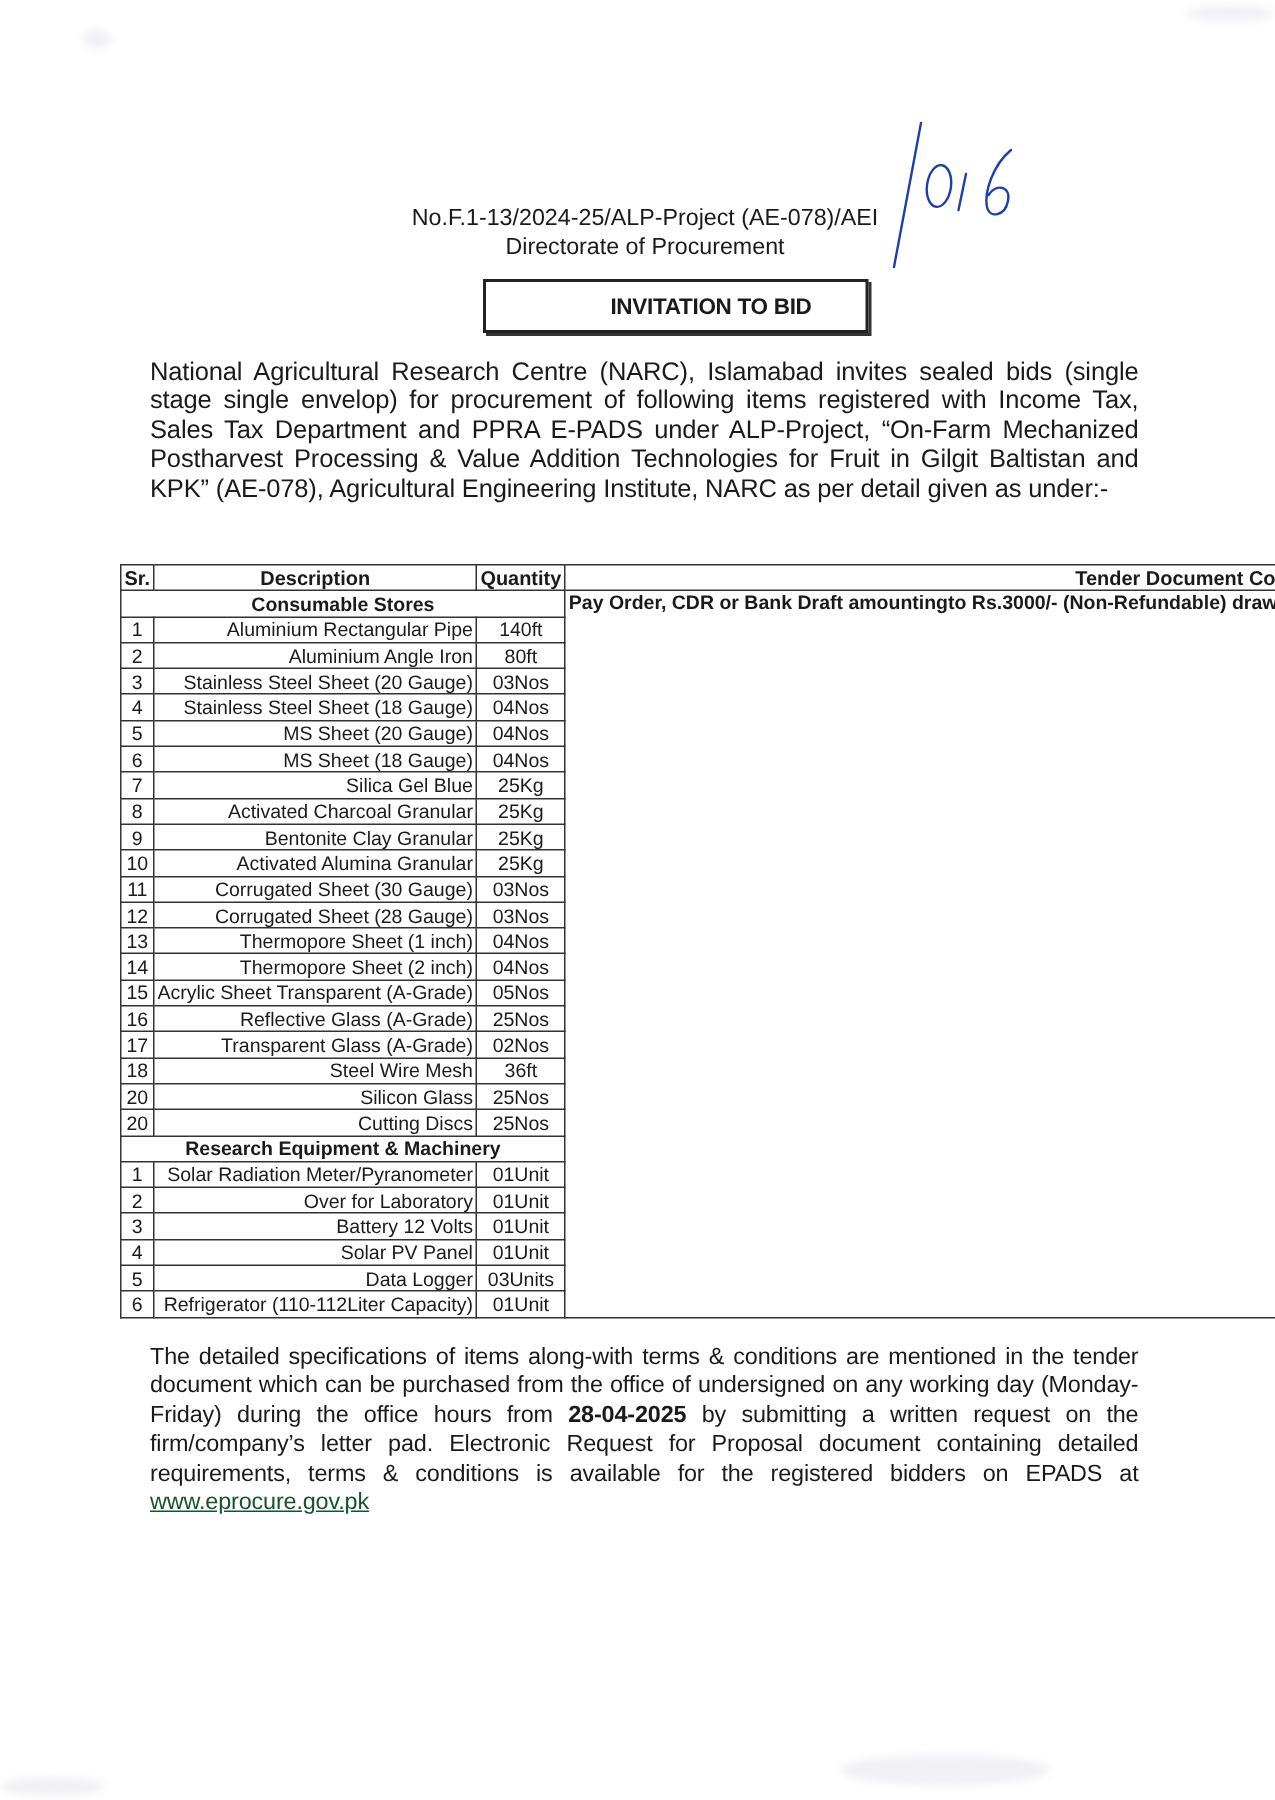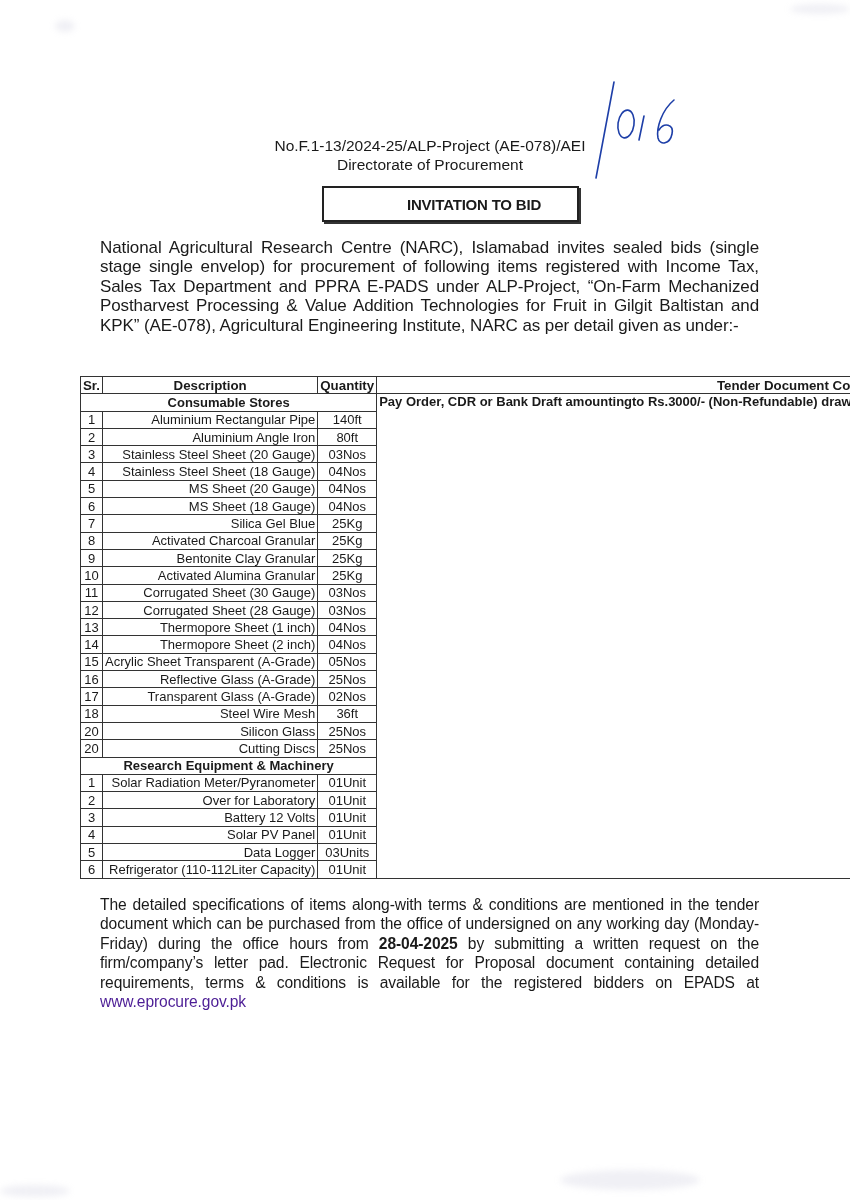--- a/index.html
+++ b/index.html
@@ -44,21 +44,21 @@
   td.cost-cell {
     vertical-align: top; text-align: center; white-space: normal; font-size: 13px;
     line-height: 17.2px; padding: 0 1px;
   }
   .closing {
     position: absolute; left: 100px; top: 895px; width: 659px;
     font-size: 15.6px; line-height: 19.4px; text-align: justify; text-align-last: left;
     letter-spacing: -0.1px;
   }
   .closing b { font-weight: bold; }
-  .closing a { color: #4c1d95; }
+  .closing a { color: #14532d; text-decoration: underline; }
 </style>
 </head>
 <body>
 
 <div class="scan-smudge" style="left:55px;top:20px;width:20px;height:12px;"></div>
 <div class="scan-smudge" style="left:790px;top:4px;width:60px;height:10px;"></div>
 <div class="scan-smudge" style="left:0px;top:1185px;width:70px;height:12px;"></div>
 <div class="scan-smudge" style="left:560px;top:1170px;width:140px;height:20px;"></div>
 
 <div class="header-block">

